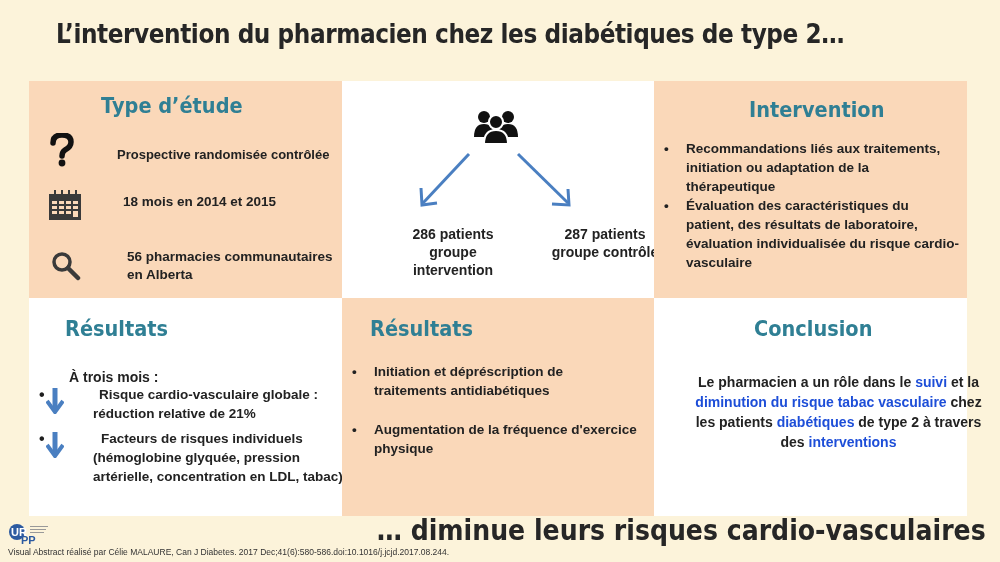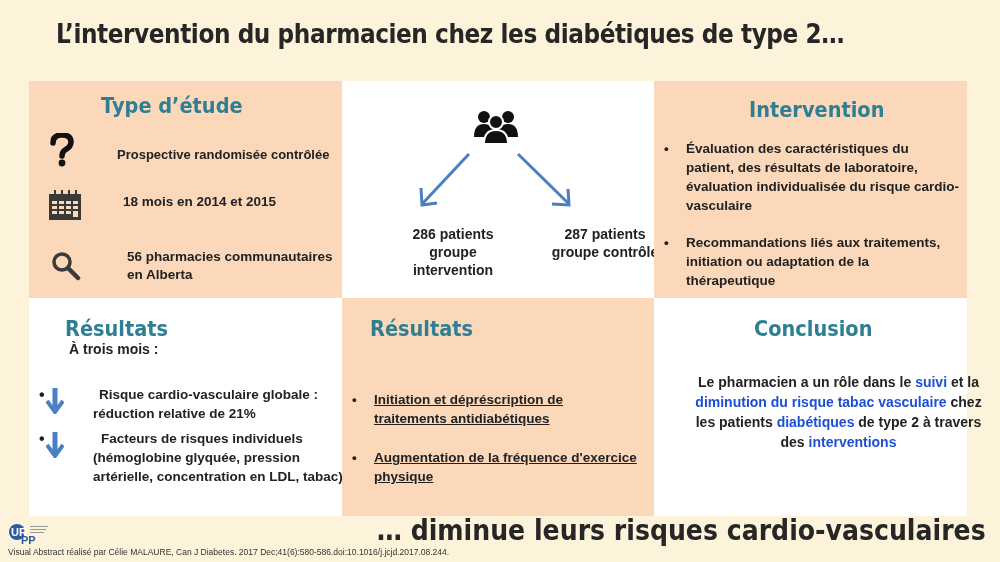--- a/index.html
+++ b/index.html
@@ -115,28 +115,28 @@
   </div>
   <div class="txt" style="left:170px; top:144px; width:130px; text-align:center; font-size:14px;">
     <div>287 patients</div>
     <div>groupe contrôle</div>
   </div>
 </div>
 
 <div class="panel peach" style="left:654px; top:81px; width:313px; height:217px;">
   <div class="heading" style="left:95px; top:16px;">Intervention</div>
   <ul class="bullets" style="left:6px; top:58px; width:300px;">
+    <li>Recommandations liés aux traitements, initiation  ou adaptation de la thérapeutique</li>
     <li style="margin-bottom:18px;">Évaluation des caractéristiques  du patient, des résultats de laboratoire,  évaluation individualisée du risque cardio-vasculaire</li>
-    <li>Recommandations liés aux traitements, initiation  ou adaptation de la thérapeutique</li>
   </ul>
 </div>
 
 <div class="panel white" style="left:29px; top:298px; width:313px; height:218px;">
   <div class="heading" style="left:36px; top:18px;">Résultats</div>
-  <div class="txt" style="left:12px; top:42px; font-size:14px;text-align:center;">À trois mois :</div>
+  <div class="txt" style="left:12px; top:70px; font-size:14px;text-align:center;">À trois mois :</div>
 
   <div style="position:absolute; left:10px; top:88px; width:300px;">
     <span style="position:absolute; left:0; top:0; font-weight:bold;">•</span>
     <svg class="icon" style="left:7px; top:2px;" width="18" height="26" viewBox="0 0 18 26">
       <line x1="9" y1="0" x2="9" y2="22" stroke="#4a7fc1" stroke-width="5"></line>
       <polyline points="1,13 9,24 17,13" stroke="#4a7fc1" stroke-width="4" fill="none"></polyline>
     </svg>
     <div class="txt" style="left:32px; top:0;">Risque cardio-vasculaire  globale :</div>
     <div class="txt" style="left:26px; top:19px;">réduction  relative de  21%</div>
   </div>
@@ -148,21 +148,21 @@
       <polyline points="1,13 9,24 17,13" stroke="#4a7fc1" stroke-width="4" fill="none"></polyline>
     </svg>
     <div class="txt" style="left:34px; top:0;">Facteurs de risques individuels</div>
     <div class="txt" style="left:26px; top:19px;">(hémoglobine glyquée, pression</div>
     <div class="txt" style="left:26px; top:38px; white-space:nowrap;">artérielle,  concentration  en LDL, tabac)</div>
   </div>
 </div>
 
 <div class="panel peach" style="left:342px; top:298px; width:312px; height:218px;">
   <div class="heading" style="left:28px; top:18px;">Résultats</div>
-  <ul class="bullets" style="left:6px; top:92px; width:290px;text-decoration:underline;">
+  <ul class="bullets" style="left:6px; top:64px; width:290px;">
     <li style="margin-bottom:20px;">Initiation et dépréscription de traitements antidiabétiques</li>
     <li>Augmentation de la fréquence d'exercice physique</li>
   </ul>
 </div>
 
 <div class="panel white" style="left:654px; top:298px; width:313px; height:218px;">
   <div class="heading" style="left:100px; top:18px;">Conclusion</div>
   <div class="txt" style="left:10px; top:74px; width:293px; text-align:center; font-size:14px; line-height:20px;">
     <span>Le pharmacien a un rôle dans le </span><span class="accent">suivi</span><span> et la </span><span class="accent">diminution du risque tabac vasculaire</span><span> chez les patients </span><span class="accent">diabétiques</span><span> de type 2 à travers des </span><span class="accent">interventions</span>
   </div>

